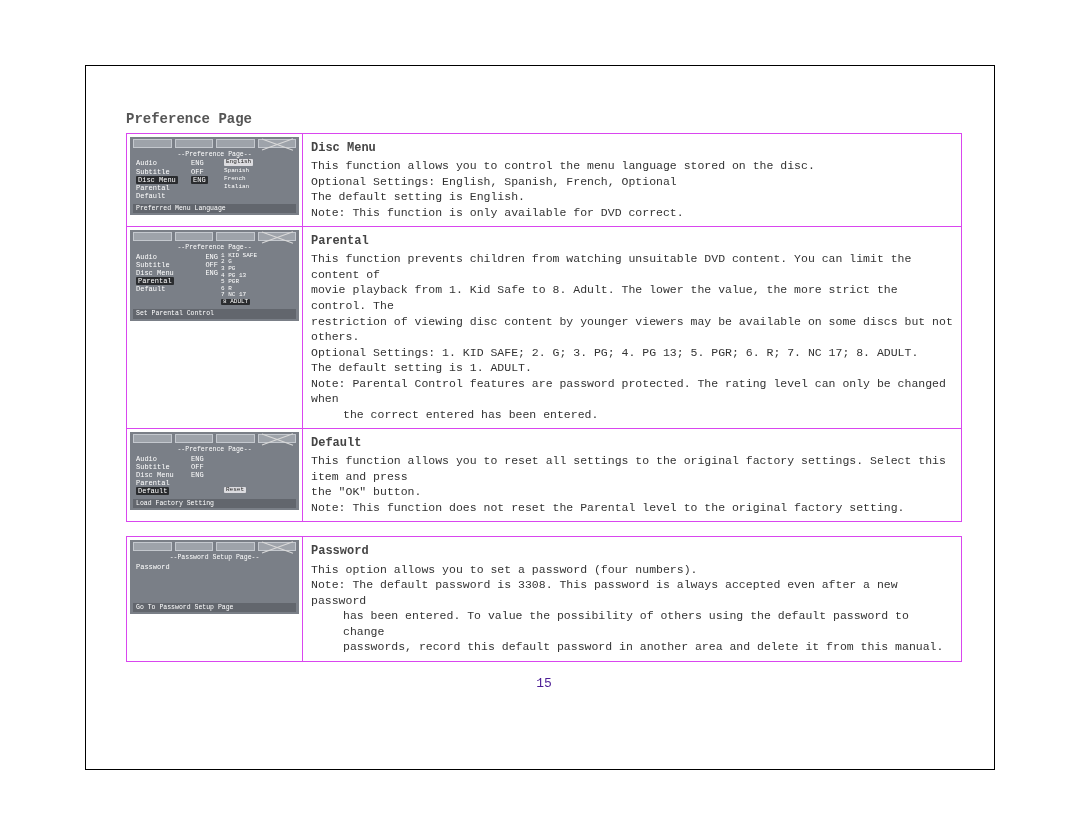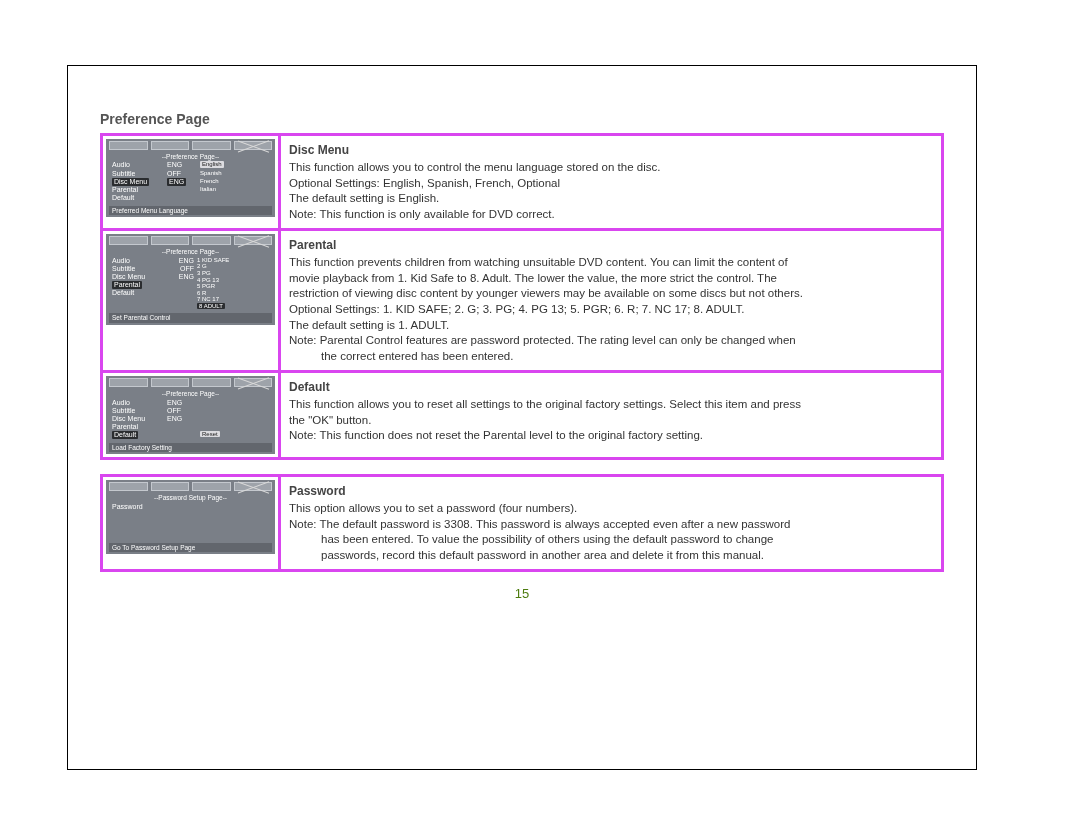--- a/index.html
+++ b/index.html
@@ -5,44 +5,45 @@
   body {
     margin: 0;
     background: #fff;
     font-family: Arial, Helvetica, sans-serif;
     width: 1080px;
     height: 834px;
     position: relative;
   }
   .page-frame {
     position: absolute;
-    left: 67px;
+    left: 85px;
     top: 65px;
     width: 910px;
     height: 705px;
     border: 1px solid #000;
     box-sizing: border-box;
-    padding: 45px 32px 30px 32px;
+    padding: 45px 32px 30px 40px;
+    font-family: Liberation Mono, monospace;
   }
   .page-content {
     width: 100%;
   }
   .section-title {
     font-weight: bold;
     font-size: 14px;
     color: #555;
     margin-bottom: 6px;
   }
   .section-table {
     border-collapse: collapse;
     width: 100%;
     margin-bottom: 14px;
   }
   .section-table td {
-    border: 3px solid #d946ef;
+    border: 1px solid #d946ef;
     vertical-align: top;
     font-size: 11.5px;
     color: #333;
     margin-top: 19px;
   }
   td.screenshot-cell {
     width: 175px;
     padding: 0;
   }
   td.desc-cell {
@@ -123,21 +124,21 @@
   .osd-footer {
     margin-top: 4px;
     padding: 1px 3px;
     background: #62666d;
     font-size: 6.5px;
   }
   .tall-spacer { height: 28px; }
   .pagenum {
     text-align: center;
     font-size: 13px;
-    color: #4d7c0f;
+    color: #4c1d95;
   }
 </style>
 </head>
 <body>
 
 <div class="page-frame">
 <div class="page-content">
 
   <div class="section-title">Preference Page</div>
 

